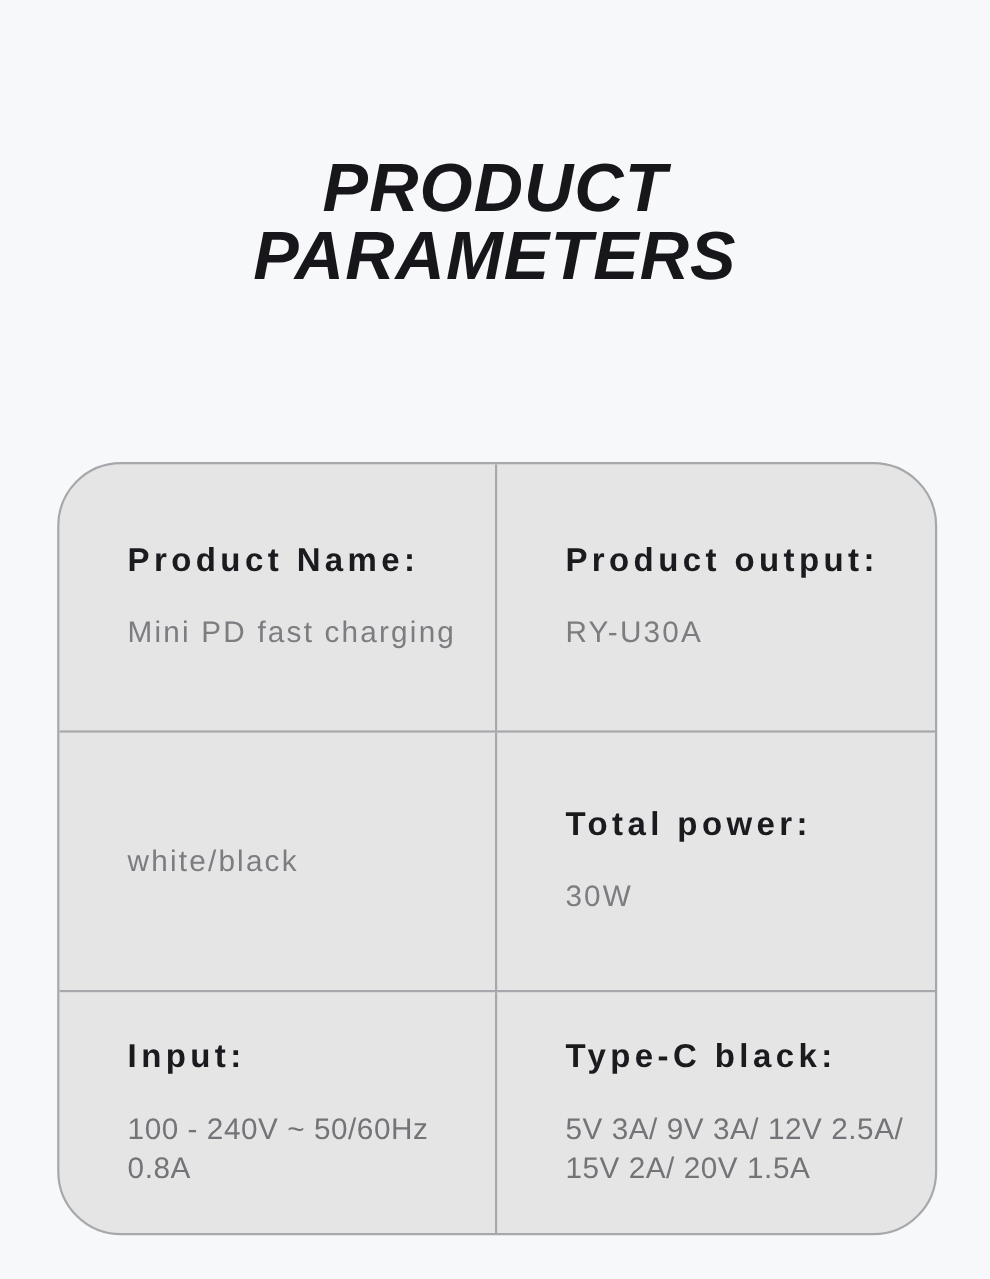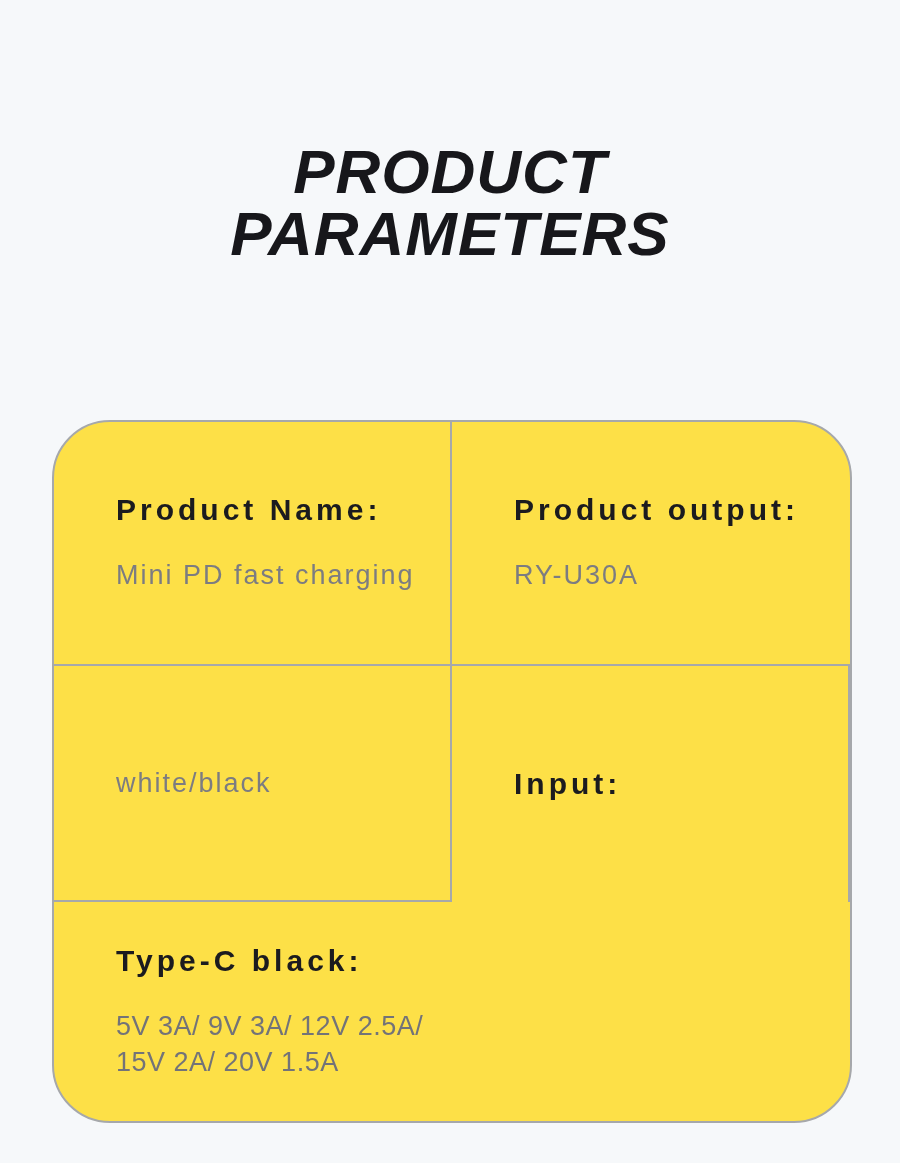--- a/index.html
+++ b/index.html
@@ -30,21 +30,21 @@
   }
   .title .line { display: block; }
   .spec-table {
     position: absolute;
     left: 52px;
     top: 420px;
     width: 800px;
     height: 703px;
     border: 2px solid #a6a8ab;
     border-radius: 58px;
-    background: #fde047;
+    background: #e5e5e5;
     display: grid;
     grid-template-columns: 398px 1fr;
     grid-template-rows: 244px 236px 1fr;
     overflow: hidden;
   }
   .cell {
     display: flex;
     flex-direction: column;
     justify-content: center;
     padding-left: 62px;
@@ -90,23 +90,28 @@
 
     <div class="cell row-top">
       <div class="label">Product output:</div>
       <div class="value">RY-U30A</div>
     </div>
 
     <div class="cell col-left row-mid">
       <div class="value">white/black</div>
     </div>
 
+    <div class="cell row-mid">
+      <div class="label">Total power:</div>
+      <div class="value">30W</div>
+    </div>
 
     <div class="cell col-left">
       <div class="label">Input:</div>
+      <div class="value tight">100 - 240V ~ 50/60Hz 0.8A</div>
     </div>
 
     <div class="cell">
       <div class="label">Type-C black:</div>
       <div class="value tight">5V 3A/ 9V 3A/ 12V 2.5A/
 15V 2A/ 20V 1.5A</div>
     </div>
 
   </div>
 </div>

